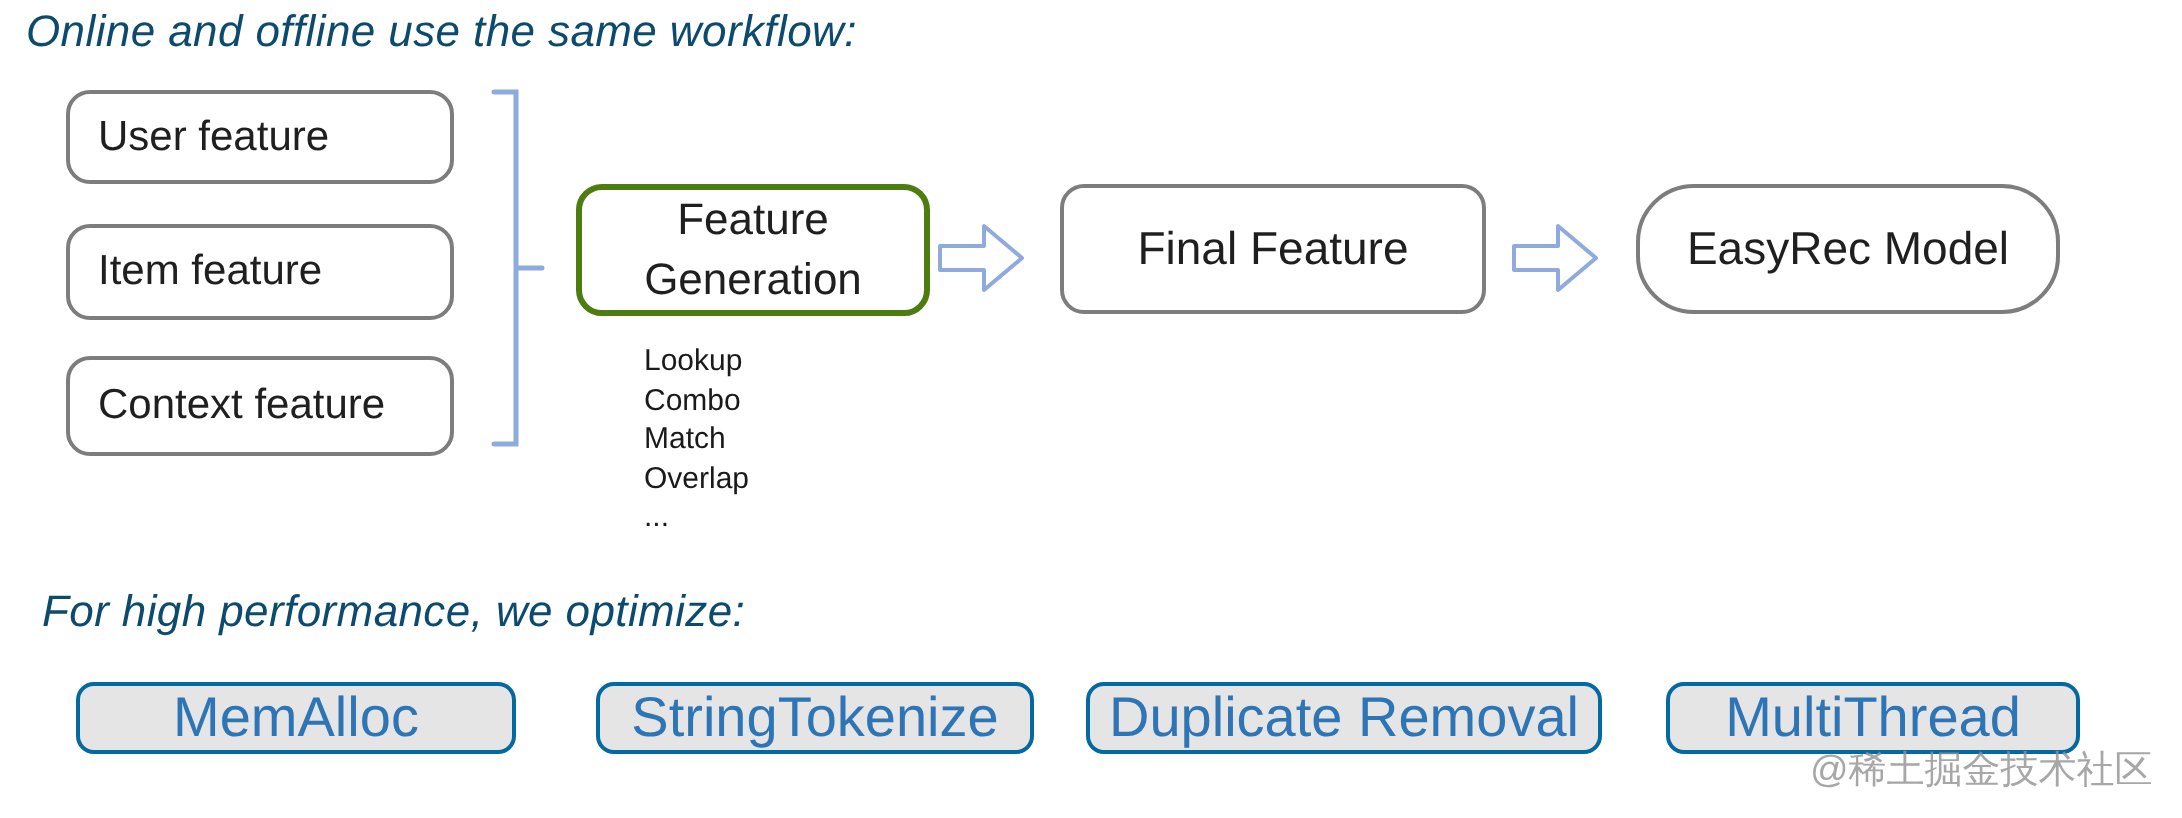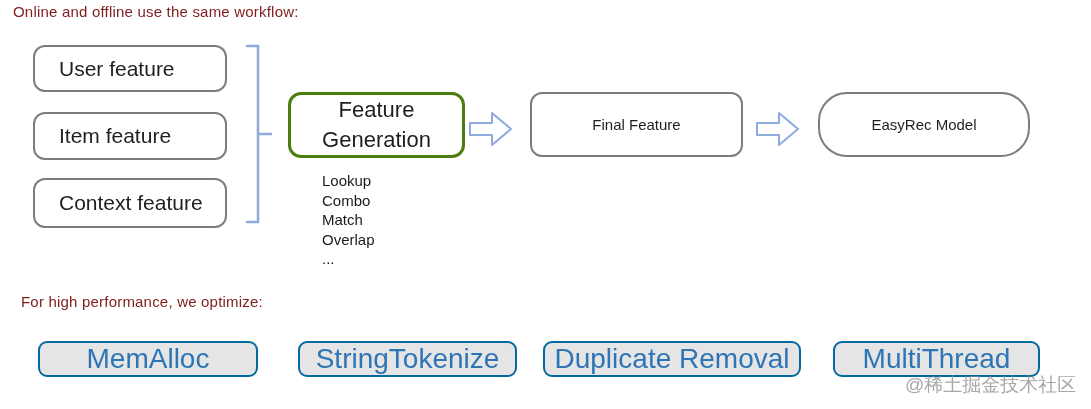--- a/index.html
+++ b/index.html
@@ -7,36 +7,37 @@
     width: 1091px; height: 409px;
     background: #ffffff;
     font-family: "Liberation Sans", sans-serif;
     position: relative;
     overflow: hidden;
     color: #1f1f1f;
   }
   .abs { position: absolute; box-sizing: border-box; }
 
   .section-title {
-    font-size: 15px;
-    color: #7f1d1d;
+    font-size: 22px;
+    color: #0c4a6e;
     letter-spacing: 0.2px;
     white-space: nowrap;
+    font-style: italic;
   }
 
   
   .box-gray {
     background: #ffffff;
     border: 2.5px solid #7d7d7d;
     border-radius: 12px;
     display: flex;
     align-items: center;
   }
-  .box-left   { justify-content: flex-start; padding-left: 24px; font-size: 21px; }
-  .box-center { justify-content: center; font-size: 15px; }
+  .box-left   { justify-content: flex-start; padding-left: 14px; font-size: 21px; }
+  .box-center { justify-content: center; font-size: 23px; }
 
   
   .box-orange {
     background: #ffffff;
     border: 3px solid #4d7c0f;
     border-radius: 13px;
     display: flex;
     align-items: center;
     justify-content: center;
     text-align: center;

